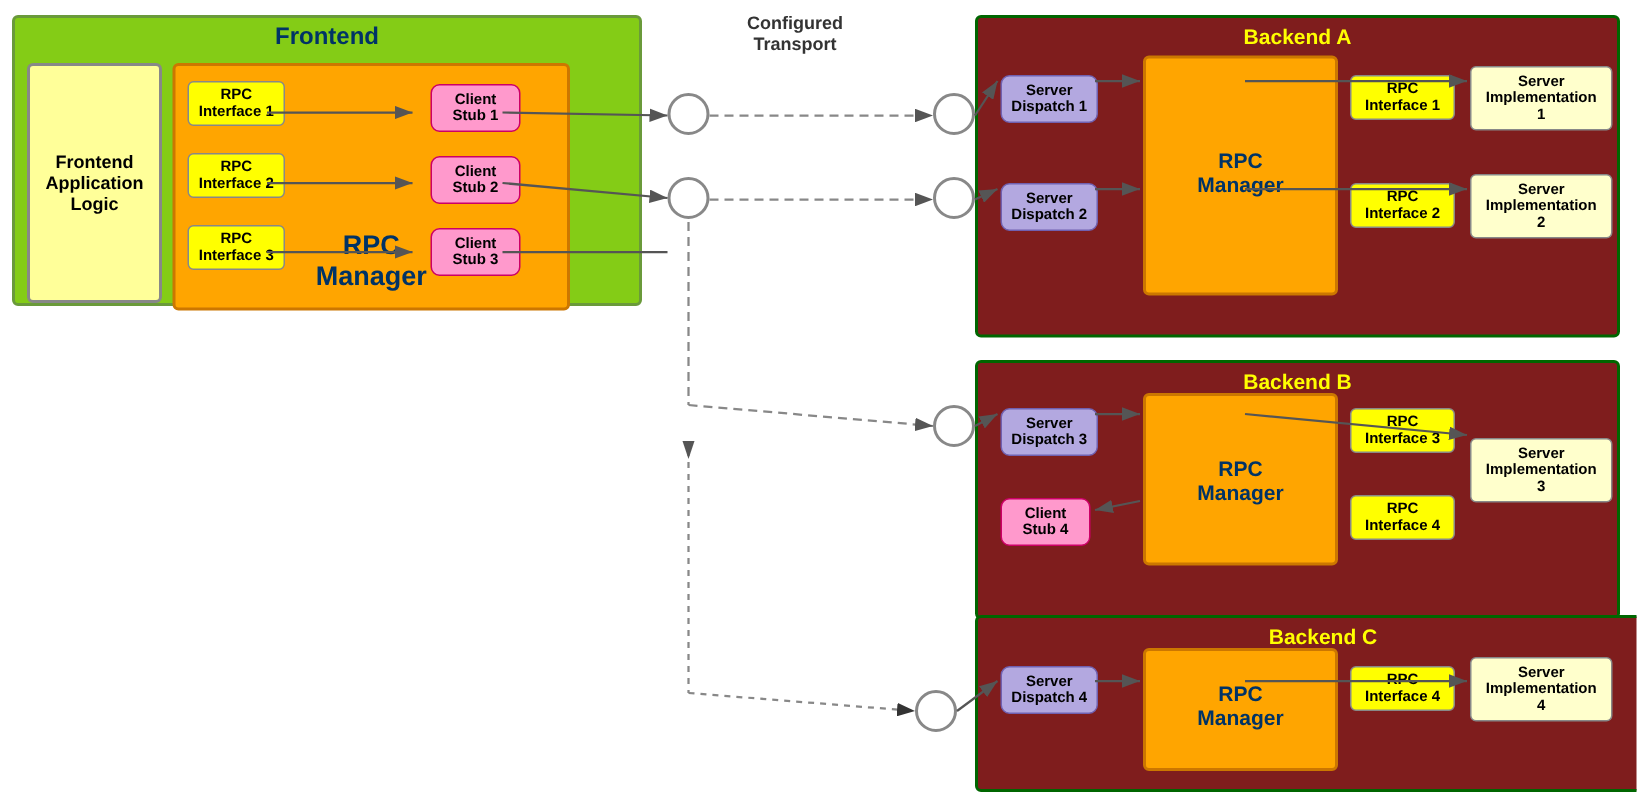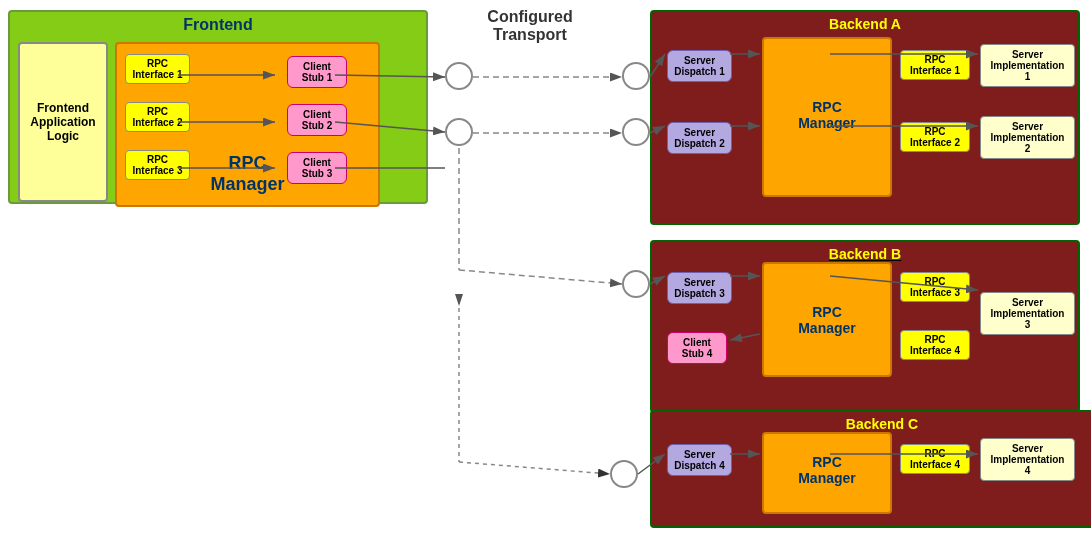--- a/index.html
+++ b/index.html
@@ -138,21 +138,20 @@
       left: 650px;
       top: 10px;
       width: 430px;
       height: 215px;
     }
     .backend-b {
       left: 650px;
       top: 240px;
       width: 430px;
       height: 173px;
-      text-decoration: underline;
     }
     .backend-c {
       left: 650px;
       top: 410px;
       width: 464px;
       height: 118px;
     }
 
     
     .backend-rpc-manager {
@@ -218,21 +217,21 @@
       border-radius: 50%;
       background: white;
       border: 2px solid #888;
     }
 
     
     .config-transport {
       position: absolute;
       top: 8px;
       left: 480px;
-      font-size: 16px;
+      font-size: 12px;
       font-weight: bold;
       color: #333;
       text-align: center;
       width: 100px;
     }
 
     
     .client-stub-backend {
       position: absolute;
       background: #ff99cc;

